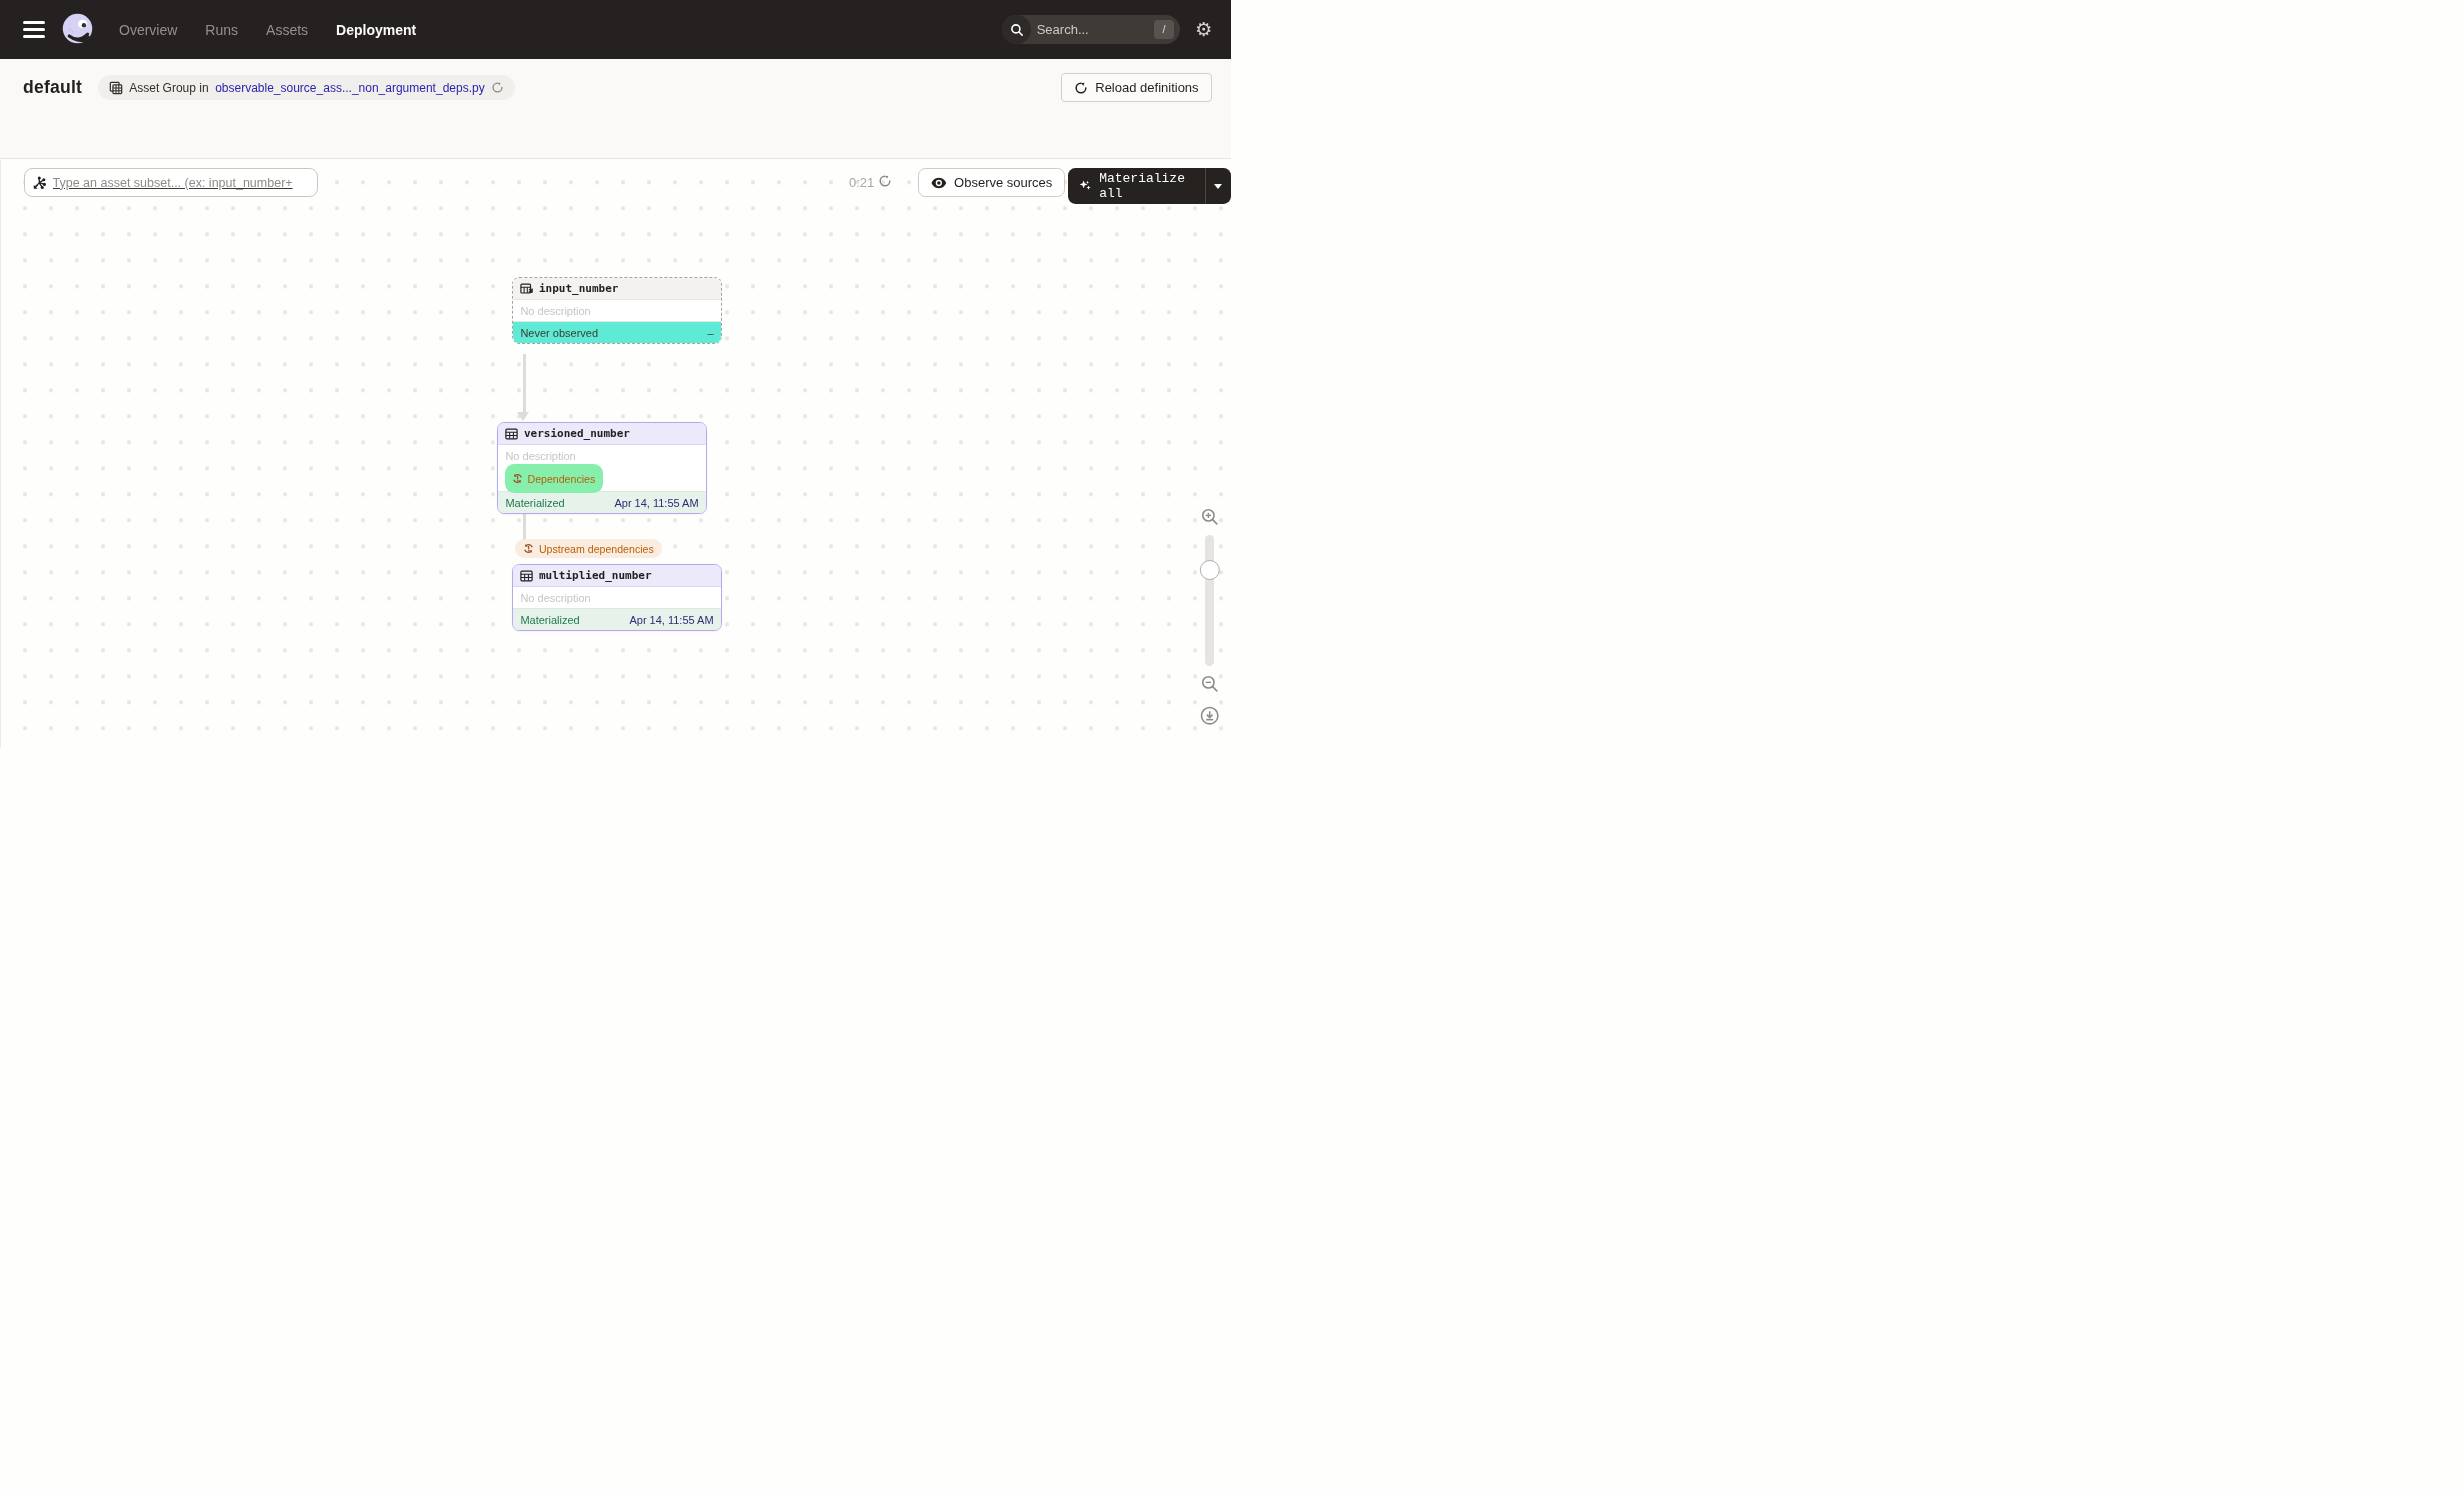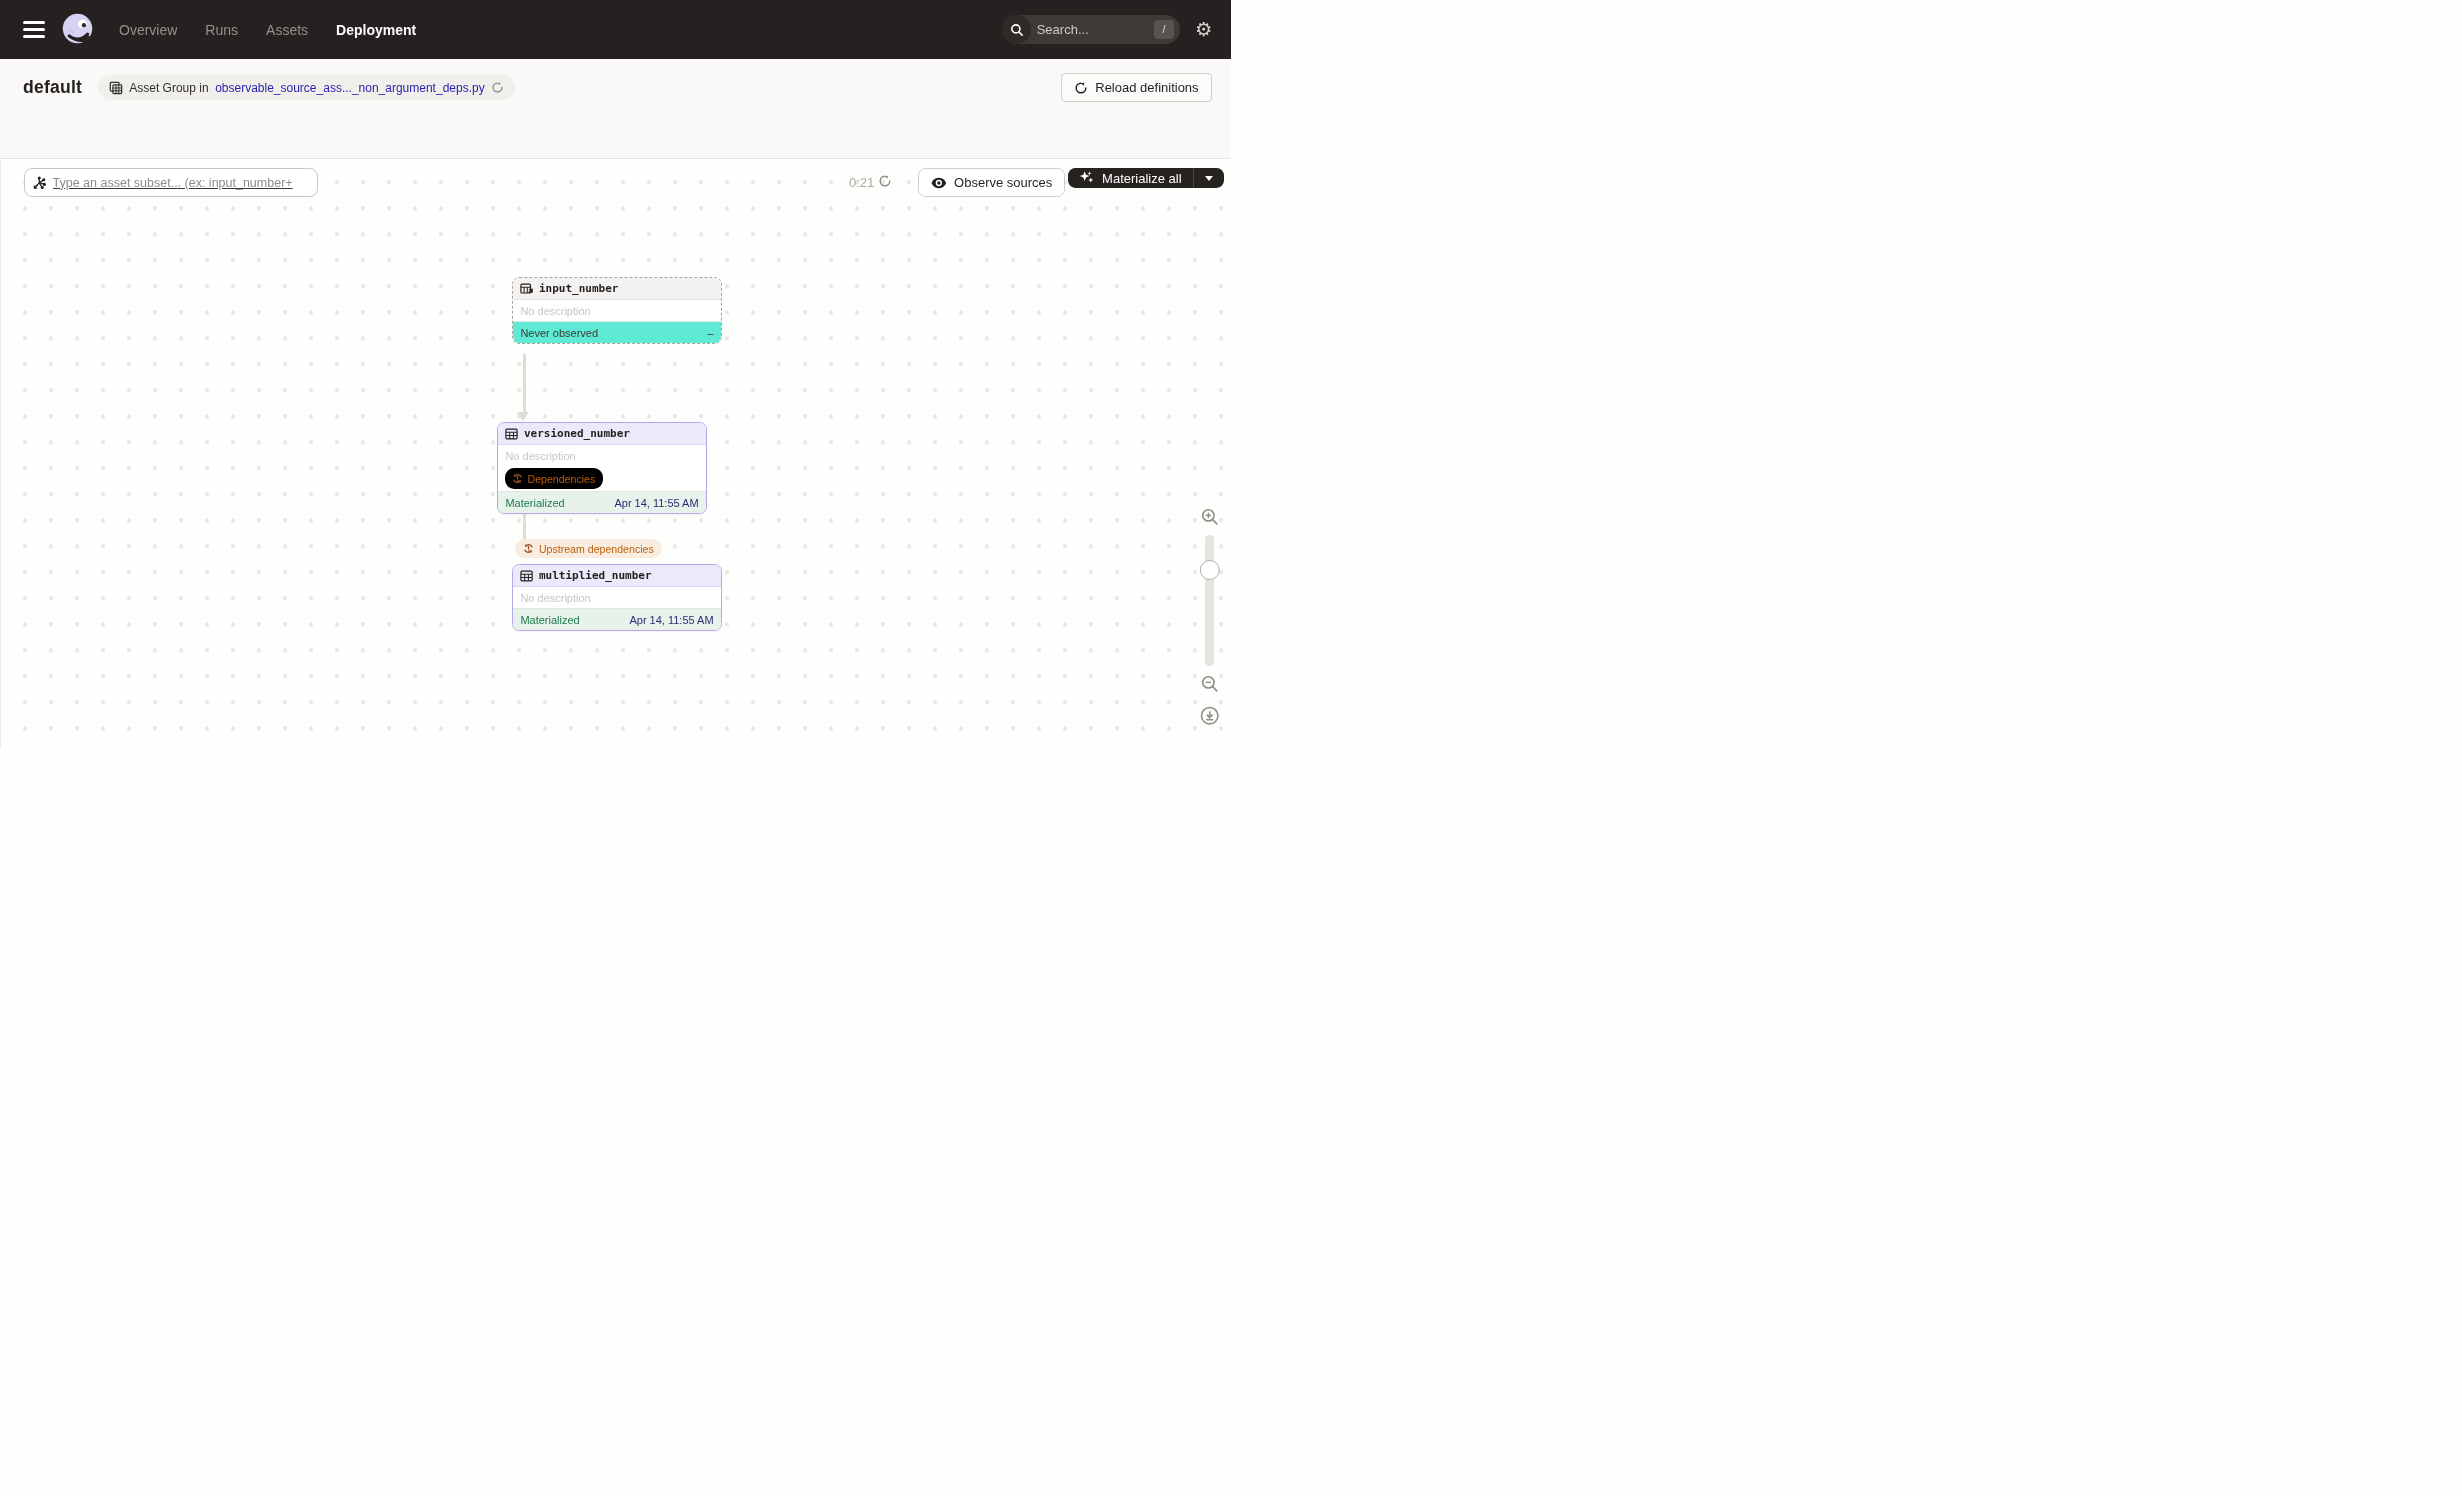--- a/index.html
+++ b/index.html
@@ -61,42 +61,42 @@
                   border:0.9px solid #C9C5C0; border-radius:8.3px; display:flex; align-items:center;
                   padding:0 7.4px; gap:5.6px; }
   .subset-input input { border:none; outline:none; font-size:12.5px; width:100%; color:#3E3A36;
                         font-family:"Liberation Sans",sans-serif;text-decoration:underline; }
   .subset-input input::placeholder { color:#8F8B86; opacity:1; }
   .timer { position:absolute; left:848px; top:15px; font-size:13px; color:#ABA7A1; }
   .timer-refresh { position:absolute; left:877px; top:14px; color:#8B8782; cursor:pointer; }
   .observe-btn { position:absolute; left:917px; top:8.3px; height:29px; background:#FFFFFF;
                  border:0.9px solid #CFCCC7; border-radius:7.4px; display:flex; align-items:center;
                  gap:7.4px; padding:0 12px; font-size:13px; color:#231F1D; cursor:pointer; }
-  .mat-btn { position:absolute; left:1067px; top:8.3px; height:20px; background:#262220;
-             border-radius:7.4px; display:flex; align-items:stretch; color:#FFFFFF; cursor:pointer; }
+  .mat-btn { position:absolute; left:1067px; top:8.3px; height:36px; background:#262220;
+             border-radius:7.4px; display:flex; align-items:stretch; color:#FFFFFF; cursor:pointer;font-family:Liberation Mono, monospace; }
   .mat-main { display:flex; align-items:center; gap:7.4px; padding:0 11px; font-size:13px; }
   .mat-divider { width:0.9px; background:#4A4641; }
   .mat-caret { width:30.5px; display:flex; align-items:center; justify-content:center; }
   .caret-down { width:0; height:0; border-left:4.6px solid transparent; border-right:4.6px solid transparent;
                 border-top:5.6px solid #FFFFFF; }
 
   
   .node { position:absolute; width:210px; border-radius:7.4px; background:#FFFFFF; overflow:hidden; }
   .node-gray { border:1.4px dashed #A6A29D; }
   .node-purple { border:1.4px solid #B6A8EC; box-shadow:0 0.9px 1.9px rgba(60,50,120,.06); }
   .node-header { height:22px; display:flex; align-items:center; gap:5.6px; padding:0 7.4px; }
   .node-header.gray { background:#F4F2F0; border-bottom:0.9px solid #E8E6E3; }
   .node-header.purple { background:#ECE9FA; border-bottom:0.9px solid #DCD5F4; }
   .node-name { font-family:"DejaVu Sans Mono","Liberation Mono",monospace; font-size:11px;
                font-weight:600; color:#231F1D; }
   .node-desc { height:21px; display:flex; align-items:center; padding:0 7.4px; font-size:11px;
                color:#C9C5C0; background:#FFFFFF; }
   .node-badge-row { height:25px; display:flex; align-items:center; padding:0 6.5px; background:#FFFFFF; }
-  .dep-pill { display:inline-flex; align-items:center; gap:4.6px; height:21px; padding:0 7.4px;
-              background:#000000; border-radius:9.3px; font-size:10.6px; color:#BA5E08; cursor:pointer; }
+  .dep-pill { display:inline-flex; align-items:center; gap:4.6px; height:29px; padding:0 7.4px;
+              background:#86efac; border-radius:9.3px; font-size:10.6px; color:#BA5E08; cursor:pointer; }
   .node-footer { height:22px; display:flex; align-items:center; justify-content:space-between;
                  padding:0 7.4px; font-size:11px; }
   .node-footer.gray { background:#5eead4; border-top:0.9px solid #E8E6E3; color:#3E3A36; }
   .node-footer.green { background:#E7F2EB; border-top:0.9px solid #D9EADF; }
   .status-green { color:#1E7B4B; }
   .ts-navy { color:#2B2D75; }
   .edge-line { position:absolute; width:2.8px; background:#DFDCD8; }
   .edge-head { position:absolute; width:0; height:0; border-left:6.5px solid transparent;
                border-right:6.5px solid transparent; border-top:9.3px solid #DFDCD8; }
   .upstream-pill { position:absolute; left:514px; top:379px; display:inline-flex; align-items:center;

